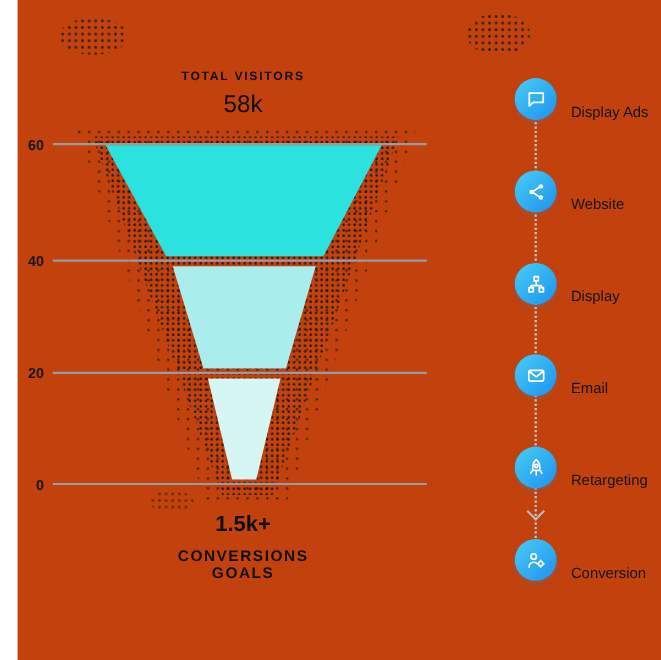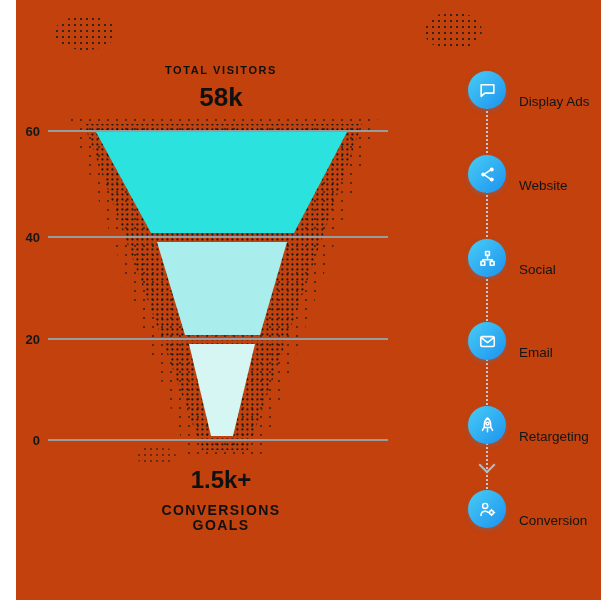--- a/index.html
+++ b/index.html
@@ -3,23 +3,23 @@
 <meta charset="utf-8">
 <style>
   html,body{margin:0;padding:0;background:#ffffff;}
   .page{
     position:relative;width:601px;height:600px;background:#c2410c;overflow:hidden;
     font-family:"Liberation Sans",sans-serif;color:#101214;margin-left:16px;
   }
   
   .f-header{position:absolute;left:0;top:64px;width:410px;text-align:center;}
   .f-header-label{font-size:11px;font-weight:bold;letter-spacing:1.6px;color:#0e1111;}
-  .f-header-value{font-size:26px;font-weight:bold;margin-top:6px;color:#0e1111;}
+  .f-header-value{font-size:22px;font-weight:normal;margin-top:6px;color:#0e1111;}
   .f-footer{position:absolute;left:0;top:466px;width:410px;text-align:center;}
-  .f-footer-value{font-size:24px;font-weight:bold;color:#0e1111;}
+  .f-footer-value{font-size:20px;font-weight:bold;color:#0e1111;}
   .f-footer-label{font-size:14px;font-weight:bold;letter-spacing:1.4px;margin-top:9px;line-height:15px;color:#0e1111;}
   
   .chart-svg{position:absolute;left:0;top:118px;}
   .tick{font-size:13px;font-weight:bold;fill:#15181a;}
   
   .speckle{
     position:absolute;
     background-image:radial-gradient(circle,#1c1f21 1.1px,transparent 1.35px);
     background-size:6px 6px;border-radius:50%;opacity:.85;
   }
@@ -124,21 +124,21 @@
 
     <div class="stage" style="top:239px">
       <div class="stage-icon">
         <svg width="19" height="19" viewBox="0 0 18 18" fill="none" stroke="#ffffff" stroke-width="1.5" stroke-linejoin="round" stroke-linecap="round">
           <rect x="7.2" y="2.4" width="3.6" height="3.6"></rect>
           <rect x="2.8" y="11.8" width="3.6" height="3.6"></rect>
           <rect x="11.6" y="11.8" width="3.6" height="3.6"></rect>
           <path d="M9 6v2.6M4.6 11.8v-1.6h8.8v1.6M9 8.6v1.6"></path>
         </svg>
       </div>
-      <div class="stage-label">Social</div>
+      <div class="stage-label">Display</div>
     </div>
 
     <div class="stage" style="top:406px">
       <div class="stage-icon">
         <svg width="19" height="19" viewBox="0 0 18 18" fill="none" stroke="#ffffff" stroke-width="1.4" stroke-linejoin="round" stroke-linecap="round">
           <path d="M9 1.8c2.2 1.8 3 4.4 3 6.6V11H6V8.4c0-2.2.8-4.8 3-6.6z"></path>
           <circle cx="9" cy="7.2" r="1.4"></circle>
           <path d="M5.9 10.6L4.2 13.6M12.1 10.6l1.7 3M9 12v3"></path>
         </svg>
       </div>

